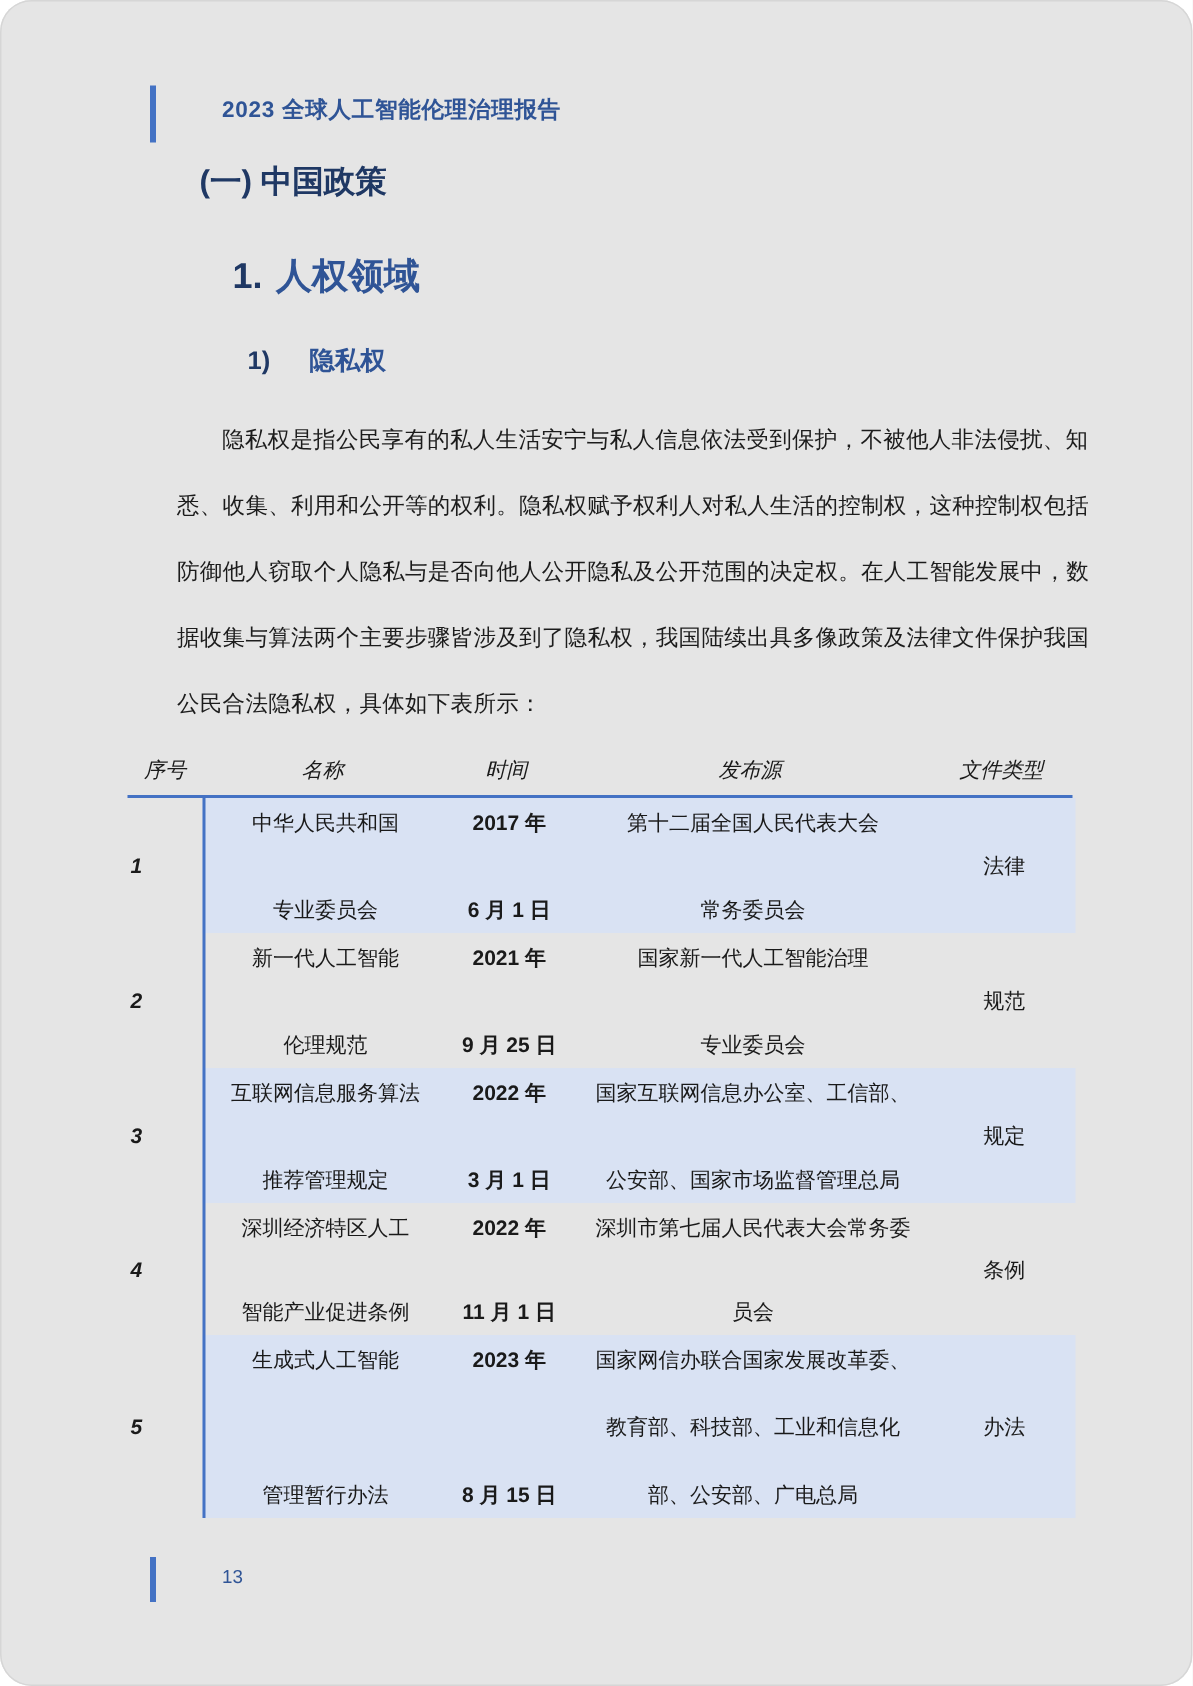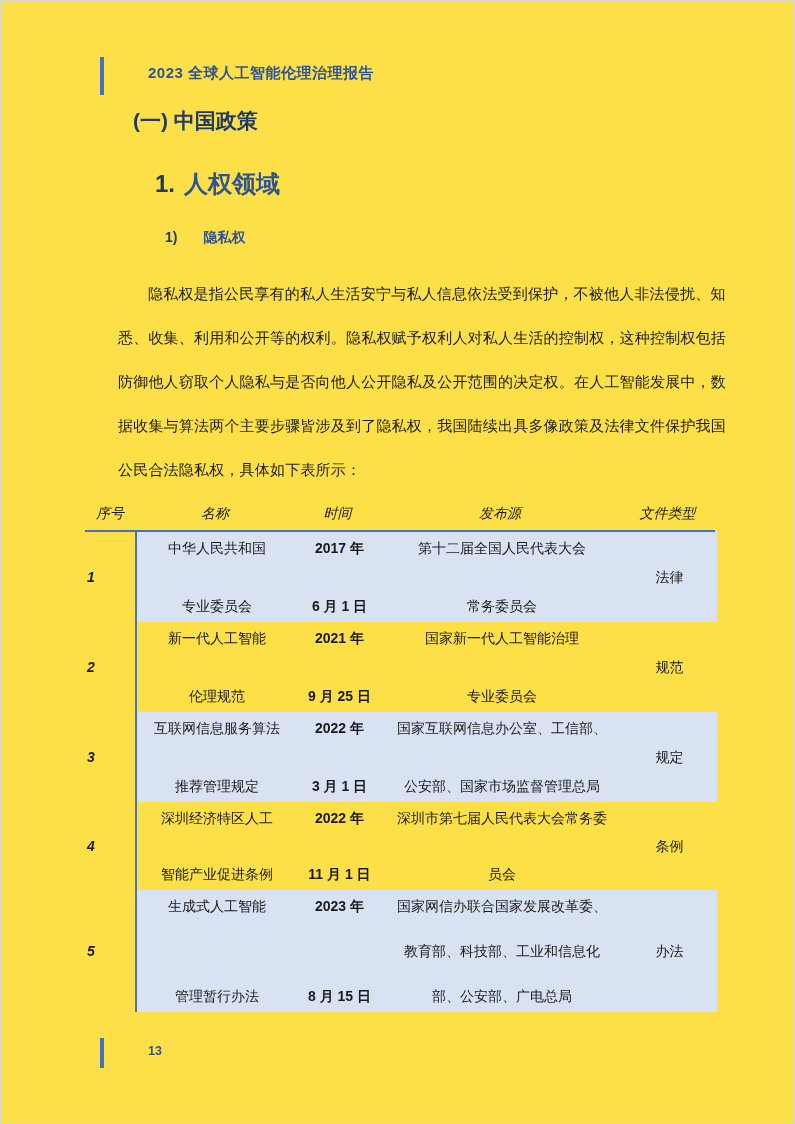--- a/index.html
+++ b/index.html
@@ -4,22 +4,23 @@
 <style>
   * { margin:0; padding:0; box-sizing:border-box; }
   html,body { background:#ffffff; }
   body {
     width:795px; height:1124px; position:relative; overflow:hidden;
     font-family:"Liberation Sans","DejaVu Sans",sans-serif;
     color:#1a1a1a;
   }
   .page {
     position:absolute; inset:0;
-    background:#fde047;
+    background:#e5e5e5;
     box-shadow: inset 0 0 0 1px #d6d6d6;
+    border-radius: 21px;
   }
 
   
   .hdr-bar {
     position:absolute; left:100px; top:57px; width:4px; height:38px;
     background:#4472C4;
   }
   .hdr-title {
     position:absolute; left:148px; top:64px;
     font-size:15px; font-weight:bold; color:#2F5496; letter-spacing:0.5px;
@@ -32,21 +33,21 @@
     font-size:21px; font-weight:bold; color:#1F3864; white-space:nowrap;
   }
   .h2 {
     position:absolute; left:155px; top:168px;
     font-size:24px; font-weight:bold; white-space:nowrap;
   }
   .h2 .num { color:#1F3864; }
   .h2 .txt { color:#2F5496; margin-left:9px; }
   .h3 {
     position:absolute; left:165px; top:229px;
-    font-size:14px; font-weight:bold; white-space:nowrap;
+    font-size:17px; font-weight:bold; white-space:nowrap;
   }
   .h3 .num { color:#1F3864; }
   .h3 .txt { color:#2F5496; margin-left:26px; }
 
   
   .para {
     position:absolute; left:118px; top:272px; width:596px;
     font-size:15px; line-height:44px; color:#1c1c1c;
     letter-spacing:0.2px;
   }
@@ -92,21 +93,21 @@
   .r-h88  { height:88px; }
   .r-h122 { height:122px; }
 
   
   .ftr-bar {
     position:absolute; left:100px; top:1038px; width:4px; height:30px;
     background:#4472C4;
   }
   .ftr-num {
     position:absolute; left:148px; top:1044px;
-    font-size:12.5px; font-weight:bold; color:#2F5496;
+    font-size:12.5px; font-weight:normal; color:#2F5496;
   }
 </style>
 </head>
 <body>
 
 <div class="page">
 
   <div class="hdr-bar"></div>
   <div class="hdr-title">2023 全球人工智能伦理治理报告</div>
 

